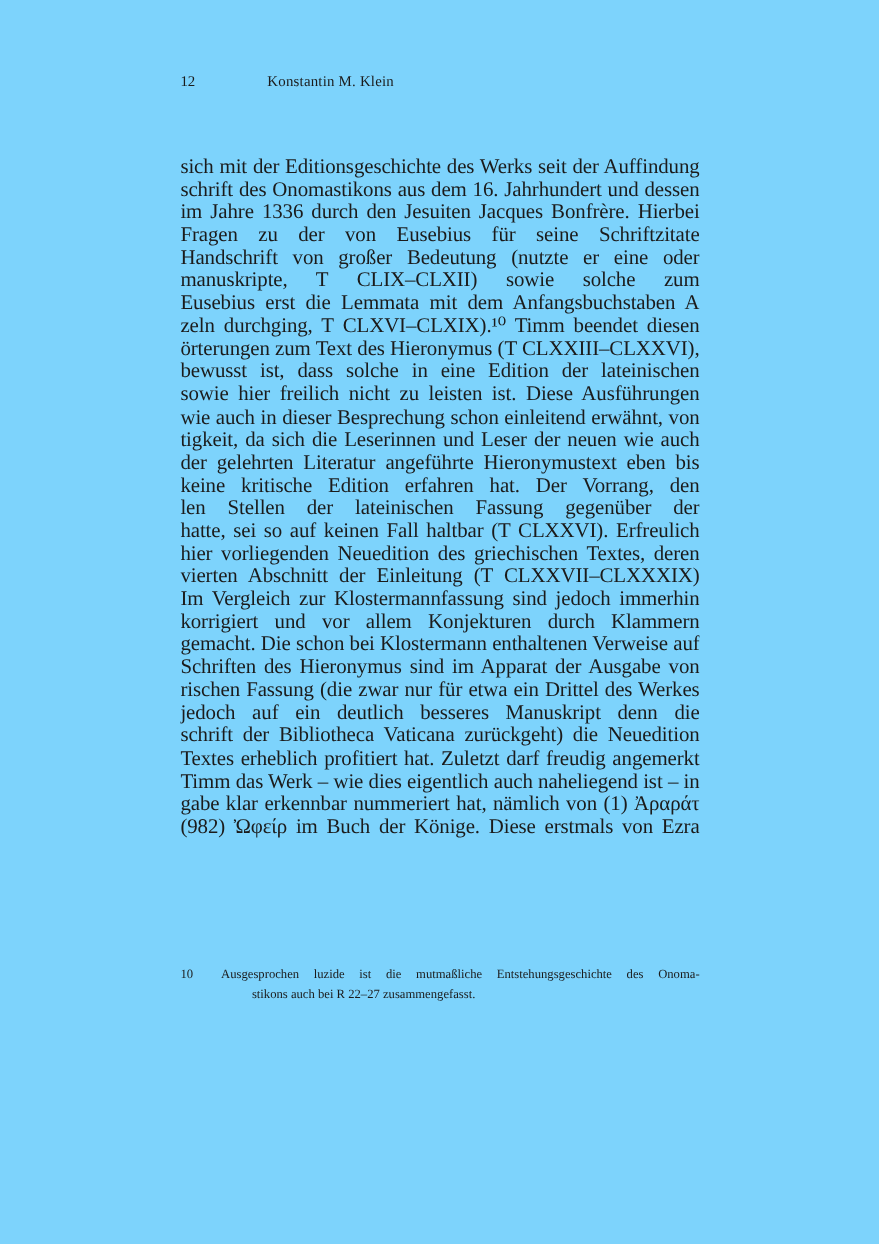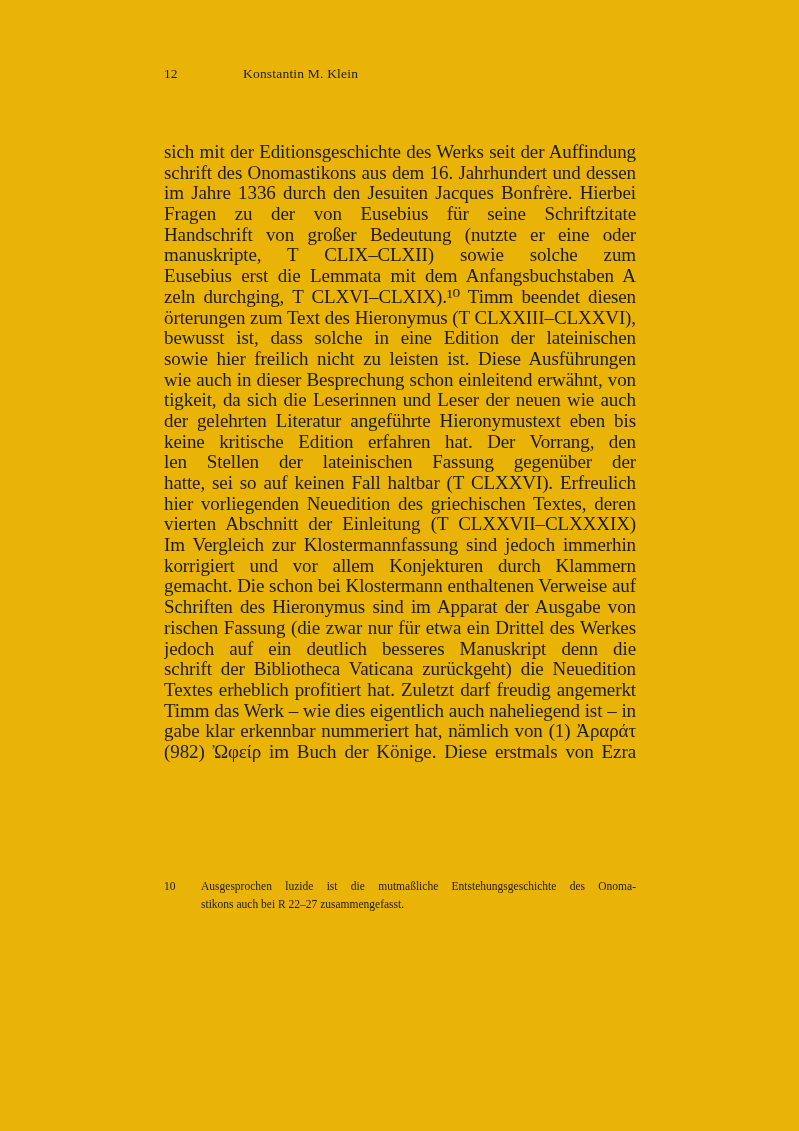--- a/index.html
+++ b/index.html
@@ -1,20 +1,20 @@
 <!DOCTYPE html>
 <html><head>
 <meta charset="utf-8">
 <style>
   html, body { margin: 0; padding: 0; background: #ffffff; }
   .page {
     position: relative;
     width: 799px;
     height: 1131px;
-    background: #eab308;
+    background: #7dd3fc;
     font-family: "Liberation Serif", "DejaVu Serif", serif;
     color: #1b1b1b;
     overflow: hidden;
   }
   .running-head {
     position: absolute;
     top: 66px;
     left: 164px;
     width: 472px;
     height: 20px;
@@ -59,21 +59,21 @@
     flex: 0 0 37px;
     width: 37px;
     line-height: 17.5px;
   }
   .fn-lines { flex: 1; }
   .fn-lines .line {
     line-height: 17.5px;
     text-align: justify;
     text-align-last: justify;
   }
-  .fn-lines .line:last-child { text-align-last: left; }
+  .fn-lines .line:last-child { text-align-last: left; margin-left: 28px; }
 </style>
 </head>
 <body>
 
 <div class="page">
 
   <div class="running-head">
     <span class="page-number">12</span>
     <span class="head-title">Konstantin M. Klein</span>
   </div>

